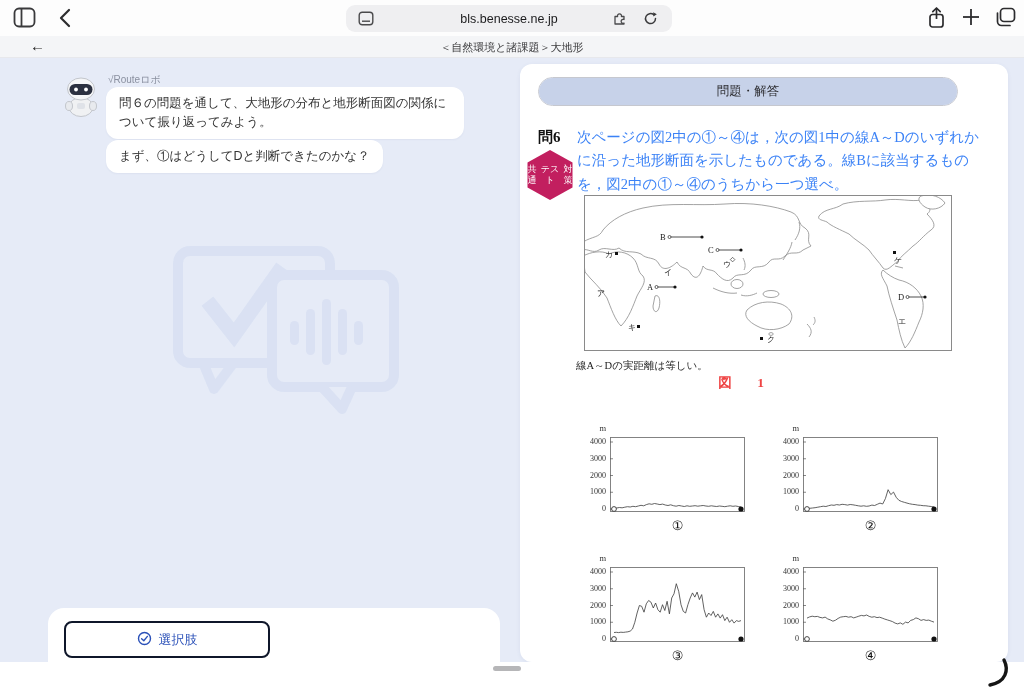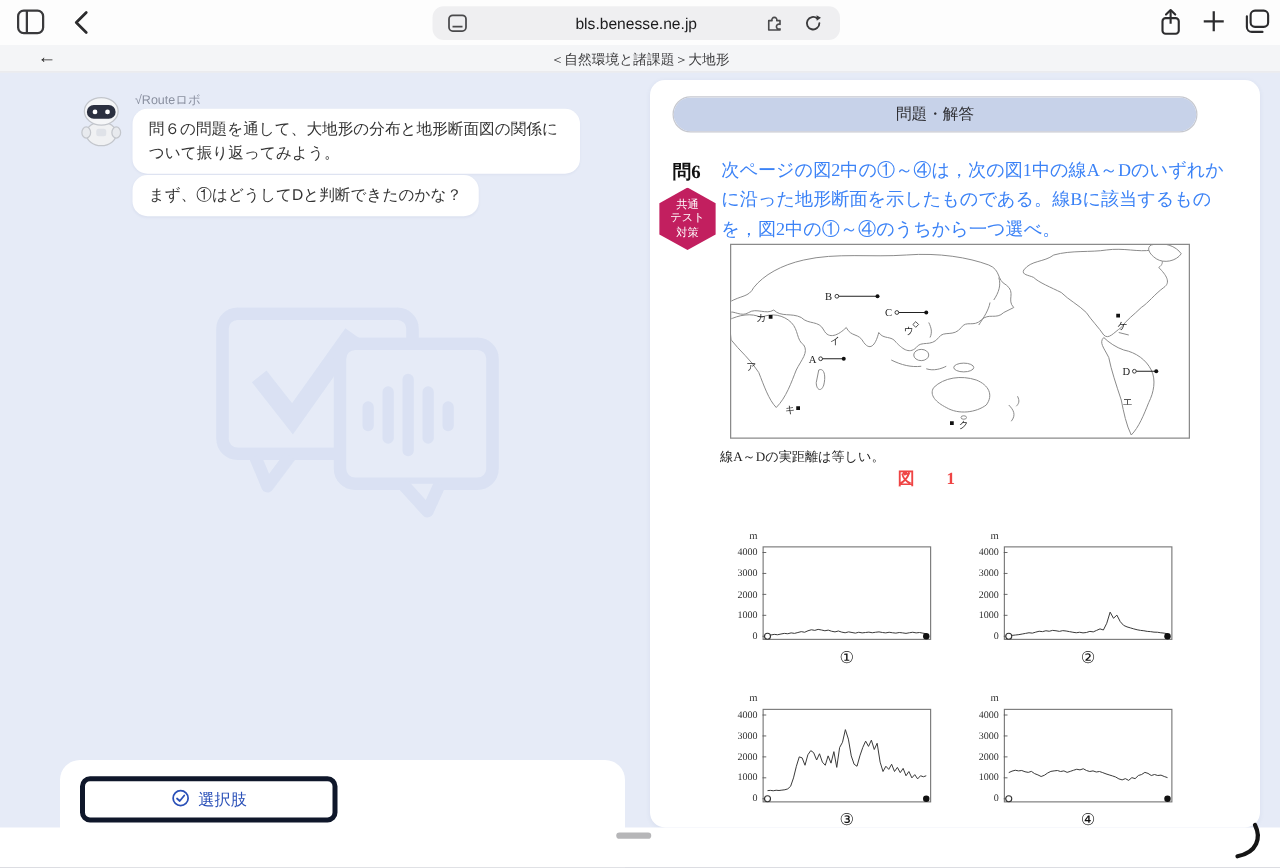--- a/index.html
+++ b/index.html
@@ -40,40 +40,40 @@
   
   .chat-footer {
     position:absolute; left:48px; top:608px; width:452px; height:86px;
     background:#fff; border-radius:16px 16px 0 0;
   }
   .btn-row { display:flex; gap:15px; padding:13px 12px 0 16px; }
   .btn {
     height:37px; border-radius:8px; font-size:13px; display:flex; align-items:center;
     justify-content:center; gap:7px; cursor:pointer; font-family:inherit;
   }
-  .btn-outline { width:206px; background:#fff; border:4px solid #0f172a; color:#2a50b8; }
+  .btn-outline { width:206px; background:#fff; border:2px solid #0f172a; color:#2a50b8; }
   .btn-fill { width:202px; background:#2653c3; border:none; color:#fff; }
   
   .panel {
     position:absolute; left:520px; top:64px; width:488px; height:598px;
     background:#fff; border-radius:12px; box-shadow:0 1px 4px rgba(70,90,140,.08);text-decoration:underline;
   }
   .tabbar {
     position:absolute; left:18px; top:13px; width:420px; height:29px;
     border:1px solid #c6c8cf; border-radius:15px; display:flex; overflow:hidden; background:#fff;
   }
   .tab { flex:1; display:flex; align-items:center; justify-content:center; font-size:12.5px; color:#2c2c30; cursor:pointer; }
   .tab.selected { background:#c7d2e9; }
   .tab + .tab { border-left:1px solid #c6c8cf; }
   .serif { font-family:"Liberation Serif", serif; }
   .q-num { position:absolute; left:18px; top:64px; font-size:15px; font-weight:bold; color:#111; }
   .q-badge {
     position:absolute; left:5px; top:86px; width:50px; height:50px; background:#c21f5f;
     clip-path:polygon(50% 0,95% 25%,95% 75%,50% 100%,5% 75%,5% 25%);
-    color:#fff; font-size:9px; line-height:1.25; display:flex; flex-direction:column;
+    color:#fff; font-size:9px; line-height:1.25; display:flex; flex-direction:row;
     align-items:center; justify-content:center; text-align:center;
   }
   .q-text { position:absolute; left:57px; top:62px; width:406px; font-size:14.5px; line-height:1.62; color:#3b82f6; }
   .map-box { position:absolute; left:64px; top:131px; width:368px; height:156px; border:1px solid #8a8a8a; background:#fff; }
   .map-note { position:absolute; left:56px; top:295px; font-size:10.5px; color:#222; }
   .fig-caption { position:absolute; left:40px; top:310px; width:368px; text-align:center; font-size:13.5px; font-weight:bold; color:#ef4444; letter-spacing:6px; }
   
   .chart { position:absolute; width:170px; height:124px; }
   .chart .unit { position:absolute; left:0; top:2px; width:26px; text-align:right; font-size:8.5px; color:#333; font-family:"Liberation Serif", serif; }
   .chart .yticks { position:absolute; left:0; top:0; width:26px; height:100%; }

